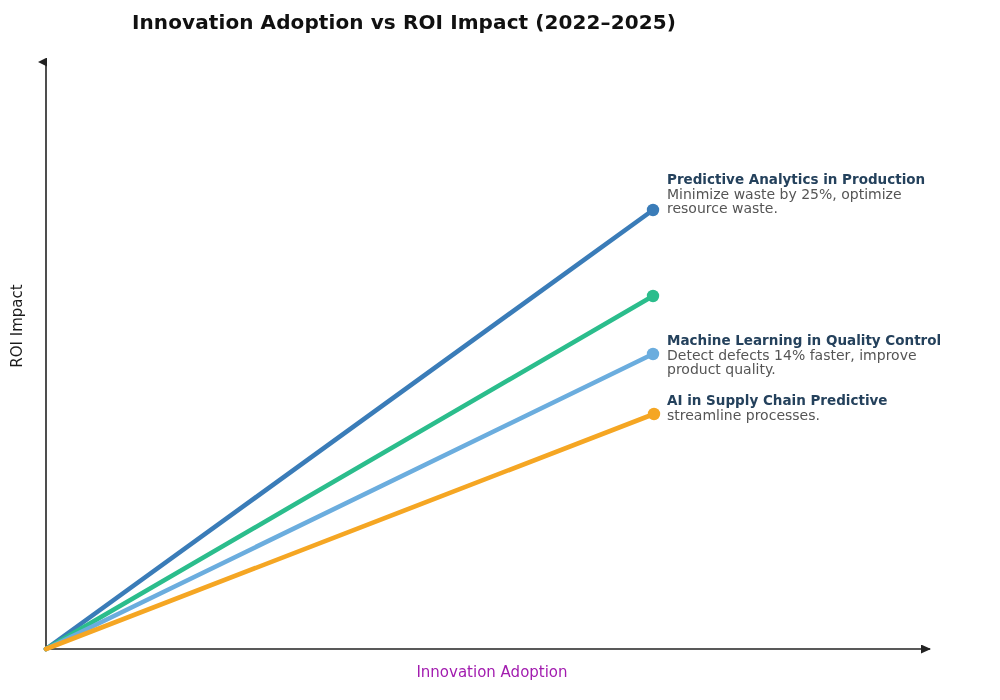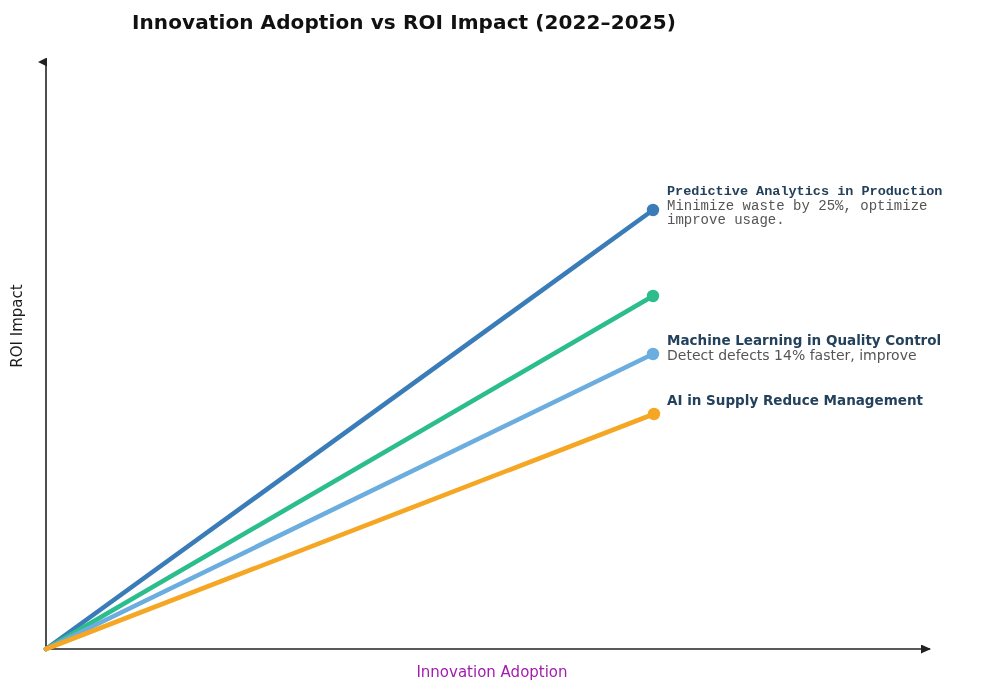--- a/index.html
+++ b/index.html
@@ -109,32 +109,34 @@
     </g>
 
     <g>
       <circle cx="653" cy="210" r="6.2" fill="#3a7cb8"></circle>
       <circle cx="653" cy="296" r="6.2" fill="#2bbd8c"></circle>
       <circle cx="653" cy="354" r="6.2" fill="#6badde"></circle>
       <circle cx="654" cy="414" r="6.2" fill="#f5a623"></circle>
     </g>
   </svg>
 
-  <div class="annotation" style="left:667px; top:184px;font-family:Liberation Mono, monospace;">
+  <div class="annotation" style="left:667px; top:172px;">
     <div class="ann-title">Predictive Analytics in Production</div>
     <div class="ann-desc">Minimize waste by 25%, optimize</div>
-    <div class="ann-desc">improve usage.</div>
+    <div class="ann-desc">resource waste.</div>
   </div>
 
 
   <div class="annotation" style="left:667px; top:333px;">
     <div class="ann-title">Machine Learning in Quality Control</div>
     <div class="ann-desc">Detect defects 14% faster, improve</div>
+    <div class="ann-desc">product quality.</div>
   </div>
 
   <div class="annotation" style="left:667px; top:393px;">
-    <div class="ann-title">AI in Supply Reduce Management</div>
+    <div class="ann-title">AI in Supply Chain Predictive</div>
+    <div class="ann-desc">streamline processes.</div>
   </div>
 
   <div id="xlabel">Innovation Adoption</div>
   <div id="ylabel">ROI Impact</div>
 
 </div>
 
 </body></html>

